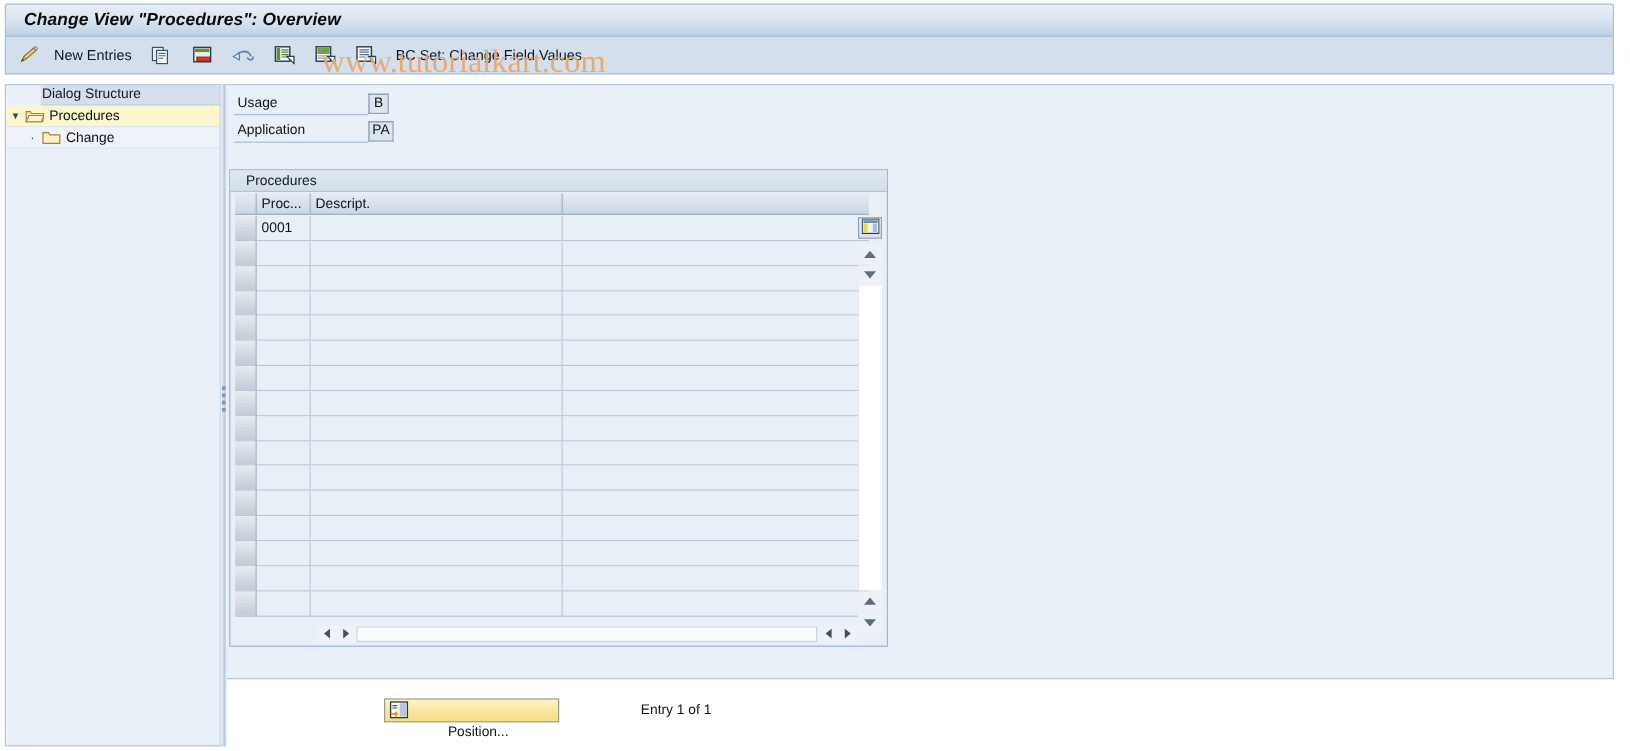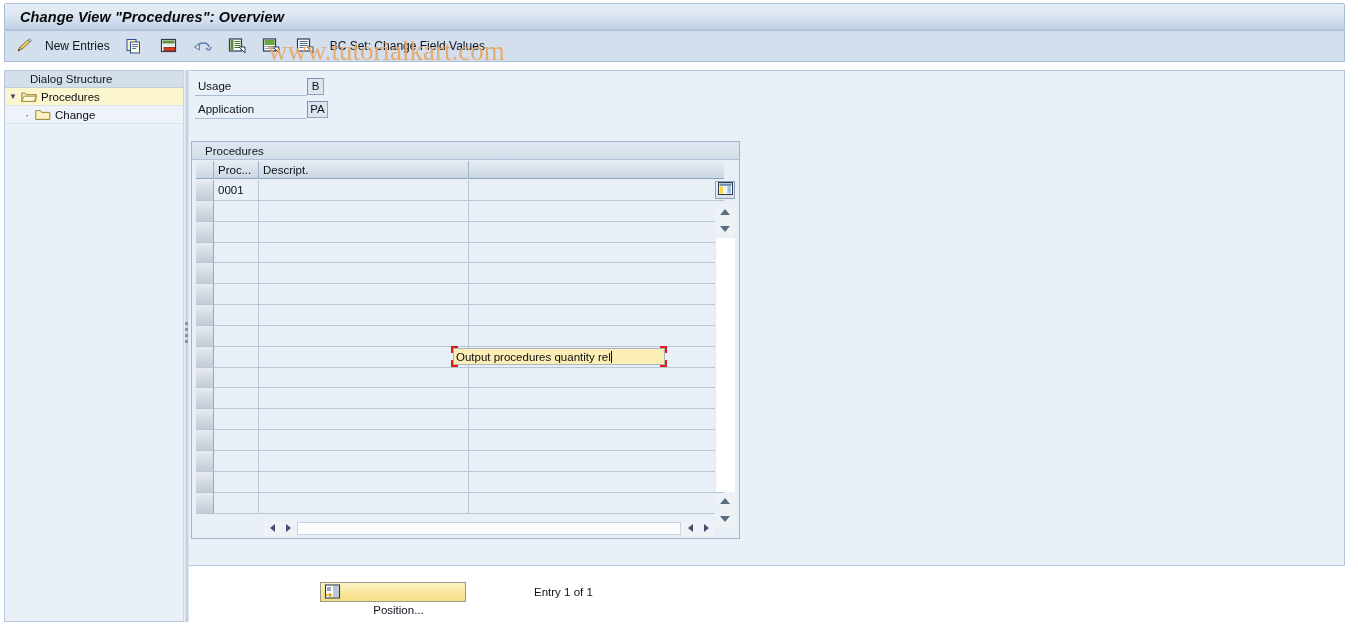--- a/index.html
+++ b/index.html
@@ -80,25 +80,26 @@
     position: absolute;
     left: 4px; top: 70px;
     width: 184px; height: 552px;
     background: #eaf0f7;
     border: 1px solid #b6c7dc;
   }
   .ds-header {
     height: 17px;
     background: #d5dfeb;
     border-bottom: 1px solid #c0cddd;
-    padding-left: 25px;
+    padding-left: 1px;
     font-size: 11.5px;
     color: #111821;
     line-height: 17px;
     white-space: nowrap;
+    margin-left: 29px;
   }
   .tree-node {
     height: 18px;
     display: flex;
     align-items: center;
     font-size: 11.5px;
     color: #0c0f14;
     white-space: nowrap;
     border-bottom: 1px solid #dbe4ee;
   }
@@ -613,27 +614,20 @@
               <div class="gcell c-rest"></div>
             </div>
             <div class="grow">
               <div class="gcell c-sel"></div>
               <div class="gcell c-0"></div>
               <div class="gcell c-1"></div>
               <div class="gcell c-rest"></div>
             </div>
           </div>
 
-        <div class="editcell">
-          <div class="field"><span>Output procedures quantity rel</span><span class="caret"></span></div>
-          <span class="fcorner fc-tl"></span>
-          <span class="fcorner fc-tr"></span>
-          <span class="fcorner fc-bl"></span>
-          <span class="fcorner fc-br"></span>
-        </div>
 
         <div class="vcol">
           <div class="cfg-btn">
             <span>
               <svg width="15" height="13" viewBox="0 0 15 13">
                 <rect x="0.5" y="0.5" width="14" height="12" fill="#ffffff" stroke="#2a3a4e" stroke-width="1"></rect>
                 <rect x="1.5" y="1.5" width="12" height="2.4" fill="#6f8fb4"></rect>
                 <rect x="1.5" y="4.2" width="3.6" height="7.3" fill="#f6d64a"></rect>
                 <rect x="5.4" y="4.2" width="3.6" height="7.3" fill="#eef3f8"></rect>
                 <rect x="9.3" y="4.2" width="3.7" height="7.3" fill="#9fc0de"></rect>

